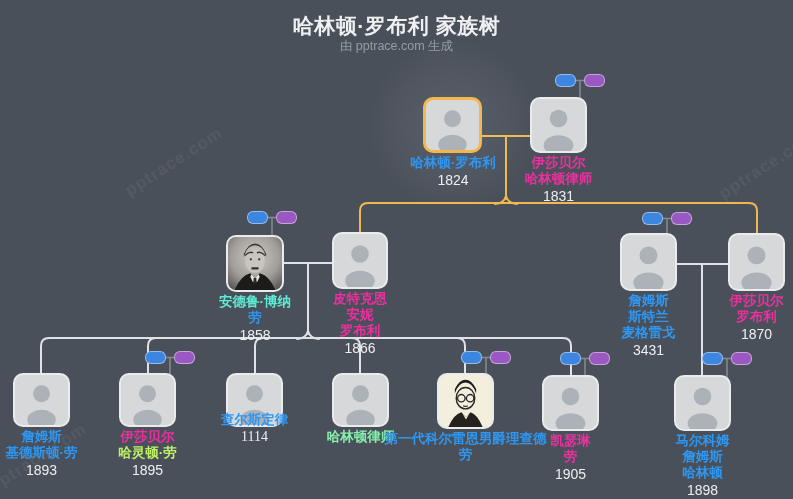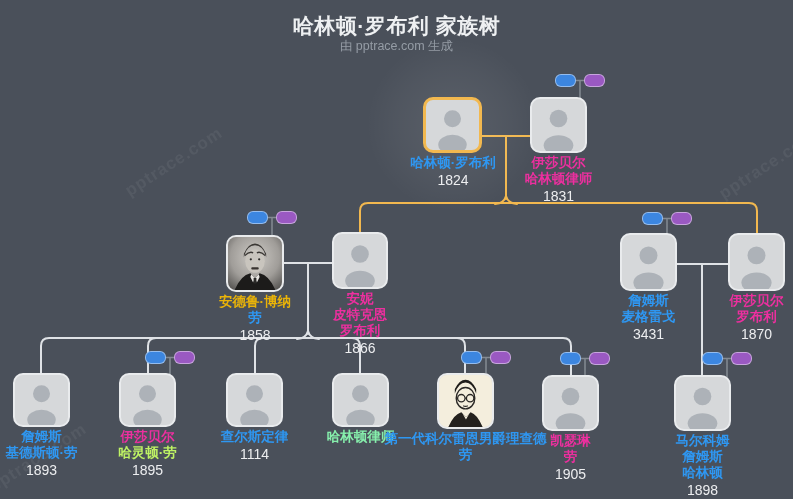--- a/index.html
+++ b/index.html
@@ -119,46 +119,47 @@
     <rect x="27.5" y="44" width="3" height="6" fill="#2a2927"></rect>
     <ellipse cx="29" cy="26" rx="10.5" ry="12.5" fill="#c9c5be"></ellipse>
     <path d="M17 22 Q20 9 29 9 Q38 9 41 22 L41 18 Q36 7 29 7 Q22 7 17 18 Z" fill="#3a3734"></path>
     <path d="M18 20 Q23 15 27 17 M31 17 Q35 15 40 20" stroke="#3a3734" stroke-width="1.4" fill="none"></path>
     <circle cx="24.5" cy="24" r="1.2" fill="#2e2c2a"></circle>
           <circle cx="33.5" cy="24" r="1.2" fill="#2e2c2a"></circle>
     <rect x="25" y="32.5" width="8" height="2.4" rx="1" fill="#38332f"></rect>
         </svg>
       </div>
       <div class="plabel" style="left: 135px; top: 294px;">
-        <span class="nameline" style="color: #eab308; text-align: center;">安德鲁·博纳</span>
+        <span class="nameline" style="color: #5eead4; text-align: center;">安德鲁·博纳</span>
         <span class="nameline" style="color: rgb(46, 151, 242);">劳</span>
         <span class="year">1858</span>
       </div>
       <div class="mini" style="left: 247px; top: 211px; background: rgb(60, 134, 224);"></div>
       <div class="mini" style="left: 276px; top: 211px; background: rgb(154, 89, 194);"></div>
       <div class="node" style="left: 332px; top: 232px; width: 56px; height: 57px;">
         <svg viewBox="0 0 56 56">
     <circle cx="28" cy="21" r="9.5" fill="#adb2b8"></circle>
     <ellipse cx="28" cy="50" rx="16" ry="11" fill="#adb2b8"></ellipse>
         </svg>
       </div>
       <div class="plabel" style="left: 240px; top: 291px;">
+        <span class="nameline" style="color: rgb(237, 47, 159);">皮特克恩</span>
         <span class="nameline" style="color: rgb(237, 47, 159);">安妮</span>
-        <span class="nameline" style="color: rgb(237, 47, 159);">皮特克恩</span>
         <span class="nameline" style="color: rgb(237, 47, 159);">罗布利</span>
         <span class="year">1866</span>
       </div>
       <div class="node" style="left: 620px; top: 233px; width: 57px; height: 58px;">
         <svg viewBox="0 0 56 56">
     <circle cx="28" cy="21" r="9.5" fill="#adb2b8"></circle>
     <ellipse cx="28" cy="50" rx="16" ry="11" fill="#adb2b8"></ellipse>
         </svg>
       </div>
       <div class="plabel" style="left: 528.5px; top: 293px;">
         <span class="nameline" style="color: rgb(46, 151, 242);">詹姆斯</span>
+        <span class="nameline" style="color: rgb(46, 151, 242);">斯特兰</span>
         <span class="nameline" style="color: rgb(46, 151, 242);">麦格雷戈</span>
         <span class="year">3431</span>
       </div>
       <div class="mini" style="left: 642px; top: 212px; background: rgb(60, 134, 224);"></div>
       <div class="mini" style="left: 671px; top: 212px; background: rgb(154, 89, 194);"></div>
       <div class="node" style="left: 728px; top: 233px; width: 57px; height: 58px;">
         <svg viewBox="0 0 56 56">
     <circle cx="28" cy="21" r="9.5" fill="#adb2b8"></circle>
     <ellipse cx="28" cy="50" rx="16" ry="11" fill="#adb2b8"></ellipse>
         </svg>
@@ -191,21 +192,21 @@
         <span class="year">1895</span>
       </div>
       <div class="mini" style="left: 145px; top: 351px; background: rgb(60, 134, 224);"></div>
       <div class="mini" style="left: 174px; top: 351px; background: rgb(154, 89, 194);"></div>
       <div class="node" style="left: 226px; top: 373px; width: 57px; height: 54px;">
         <svg viewBox="0 0 56 56">
     <circle cx="28" cy="21" r="9.5" fill="#adb2b8"></circle>
     <ellipse cx="28" cy="50" rx="16" ry="11" fill="#adb2b8"></ellipse>
         </svg>
       </div>
-      <div class="plabel" style="left: 134.5px; top: 429px;">
+      <div class="plabel" style="left: 134.5px; top: 412px; font-family: Liberation Serif, serif;">
         <span class="nameline" style="color: rgb(46, 151, 242);">查尔斯定律</span>
         <span class="year">1114</span>
       </div>
       <div class="node" style="left: 332px; top: 373px; width: 57px; height: 54px;">
         <svg viewBox="0 0 56 56">
     <circle cx="28" cy="21" r="9.5" fill="#adb2b8"></circle>
     <ellipse cx="28" cy="50" rx="16" ry="11" fill="#adb2b8"></ellipse>
         </svg>
       </div>
       <div class="plabel" style="left: 240.5px; top: 429px;">

